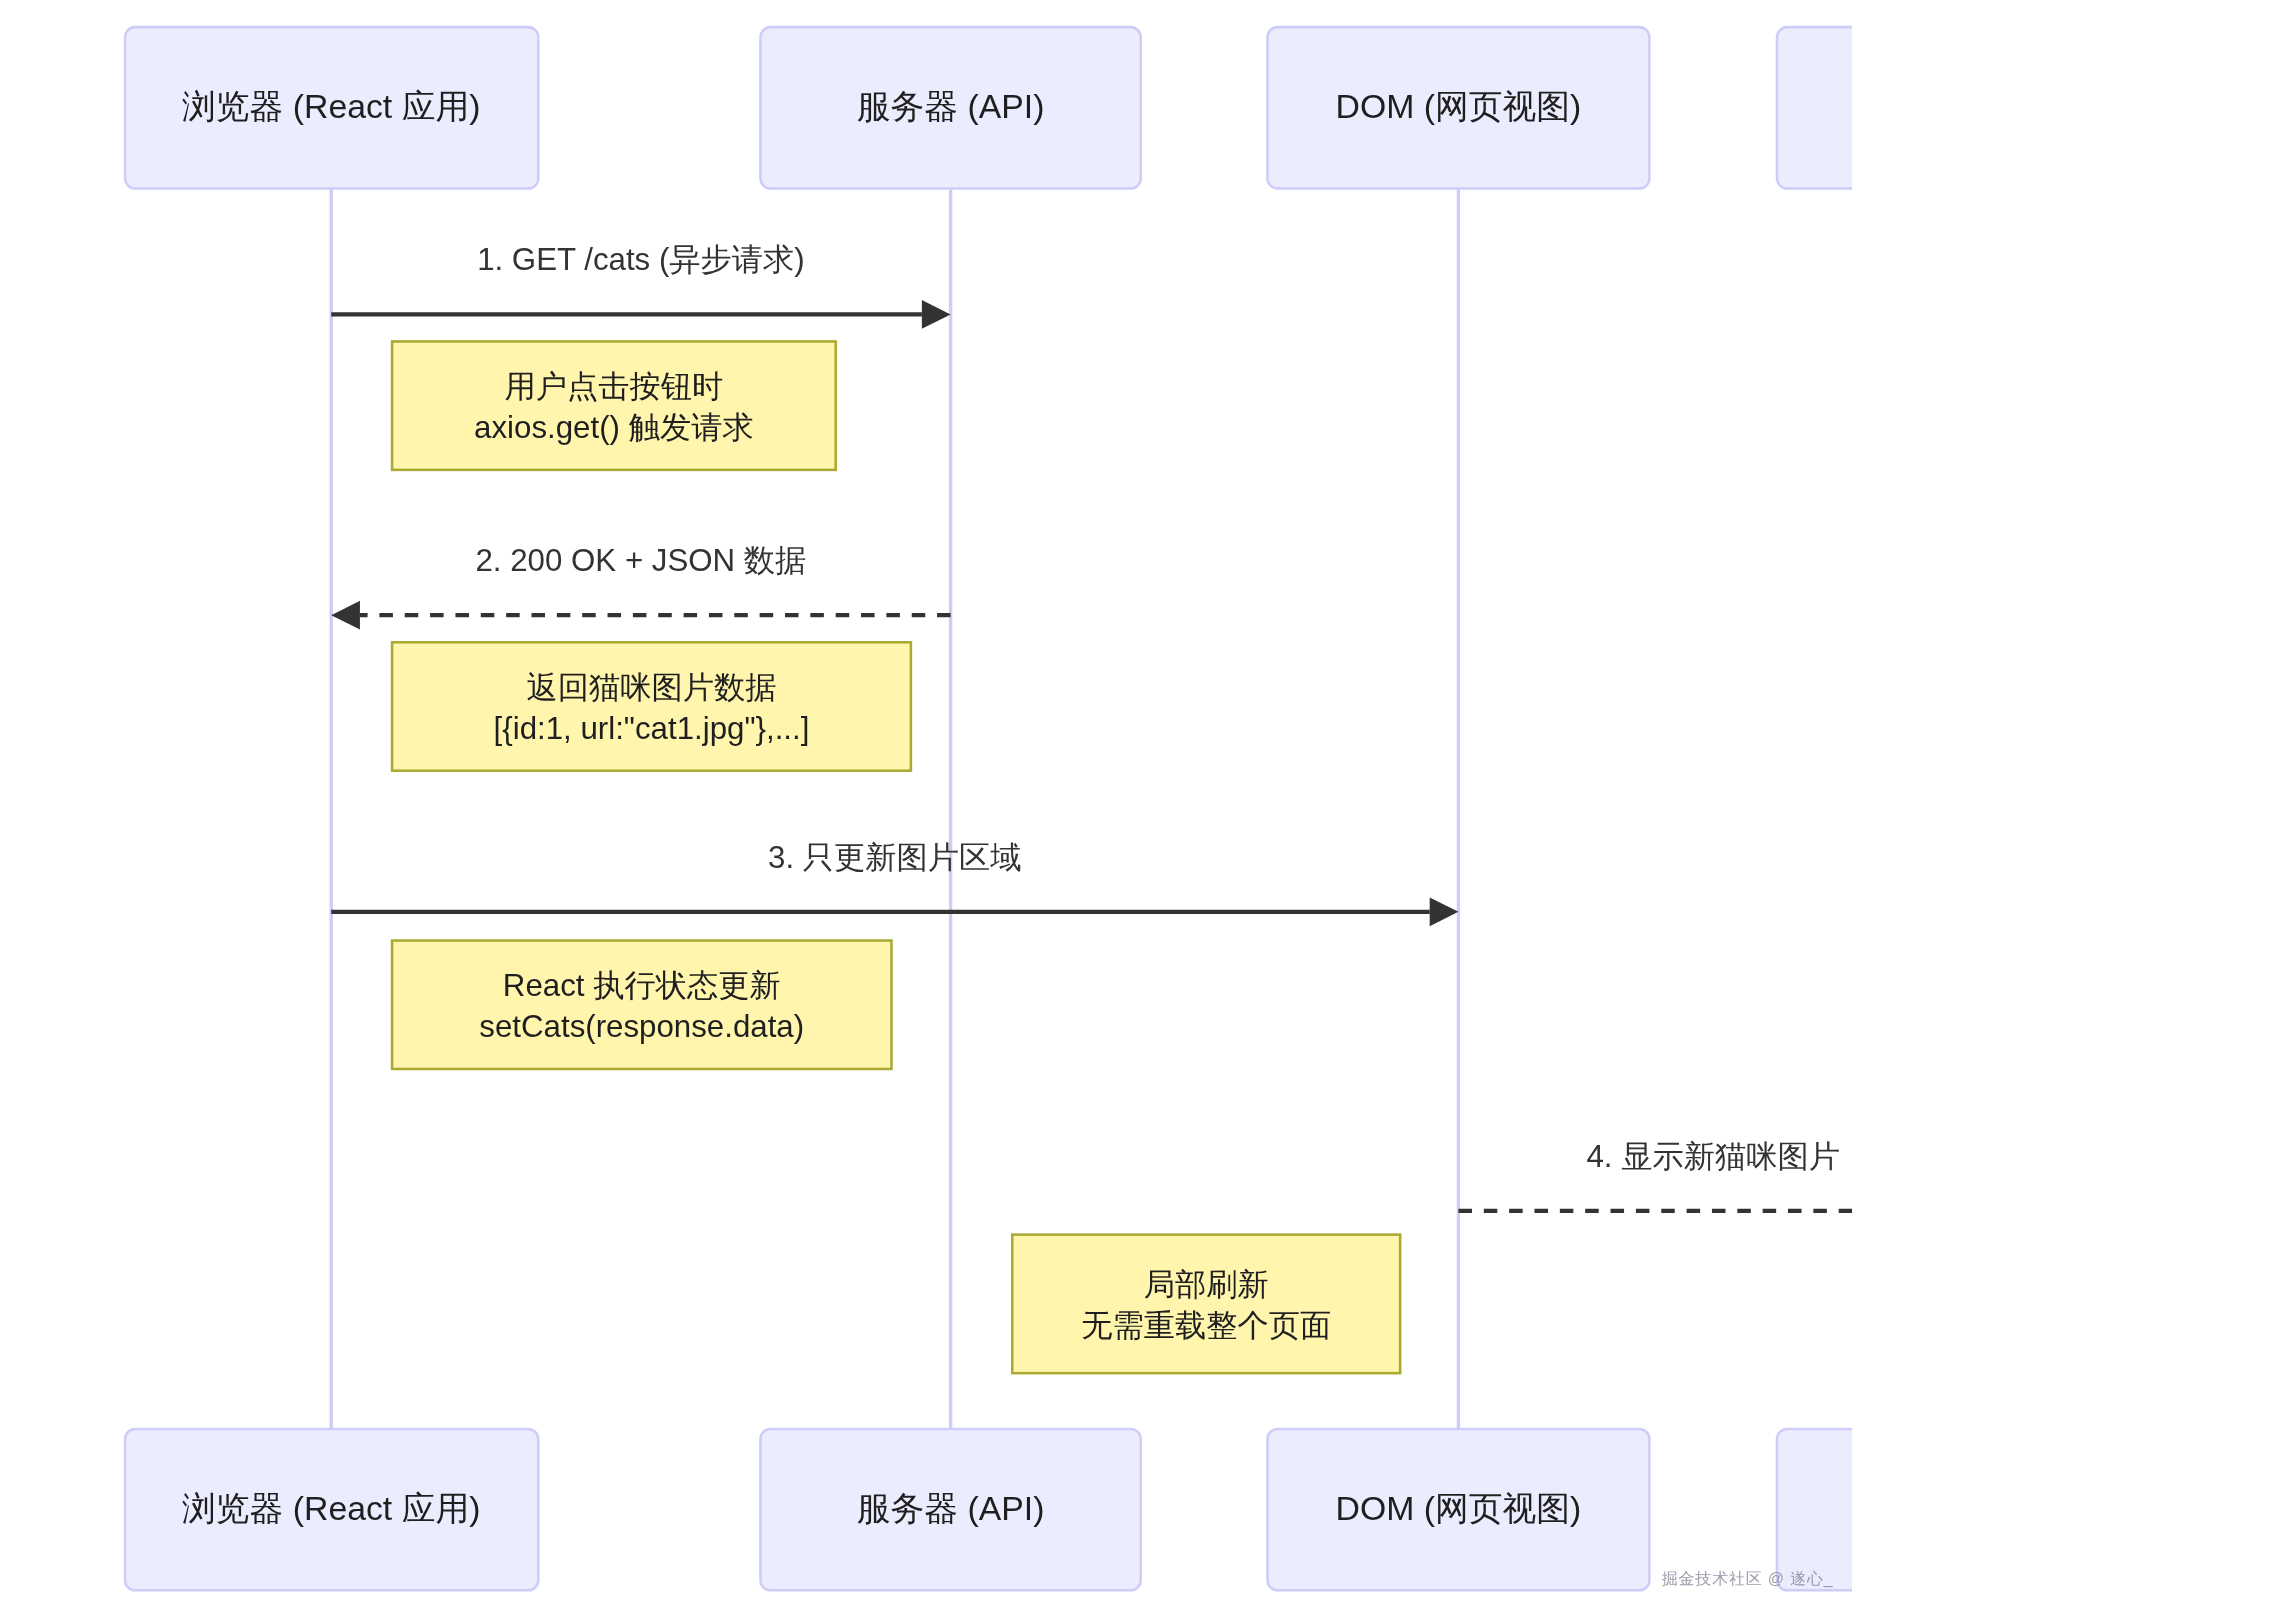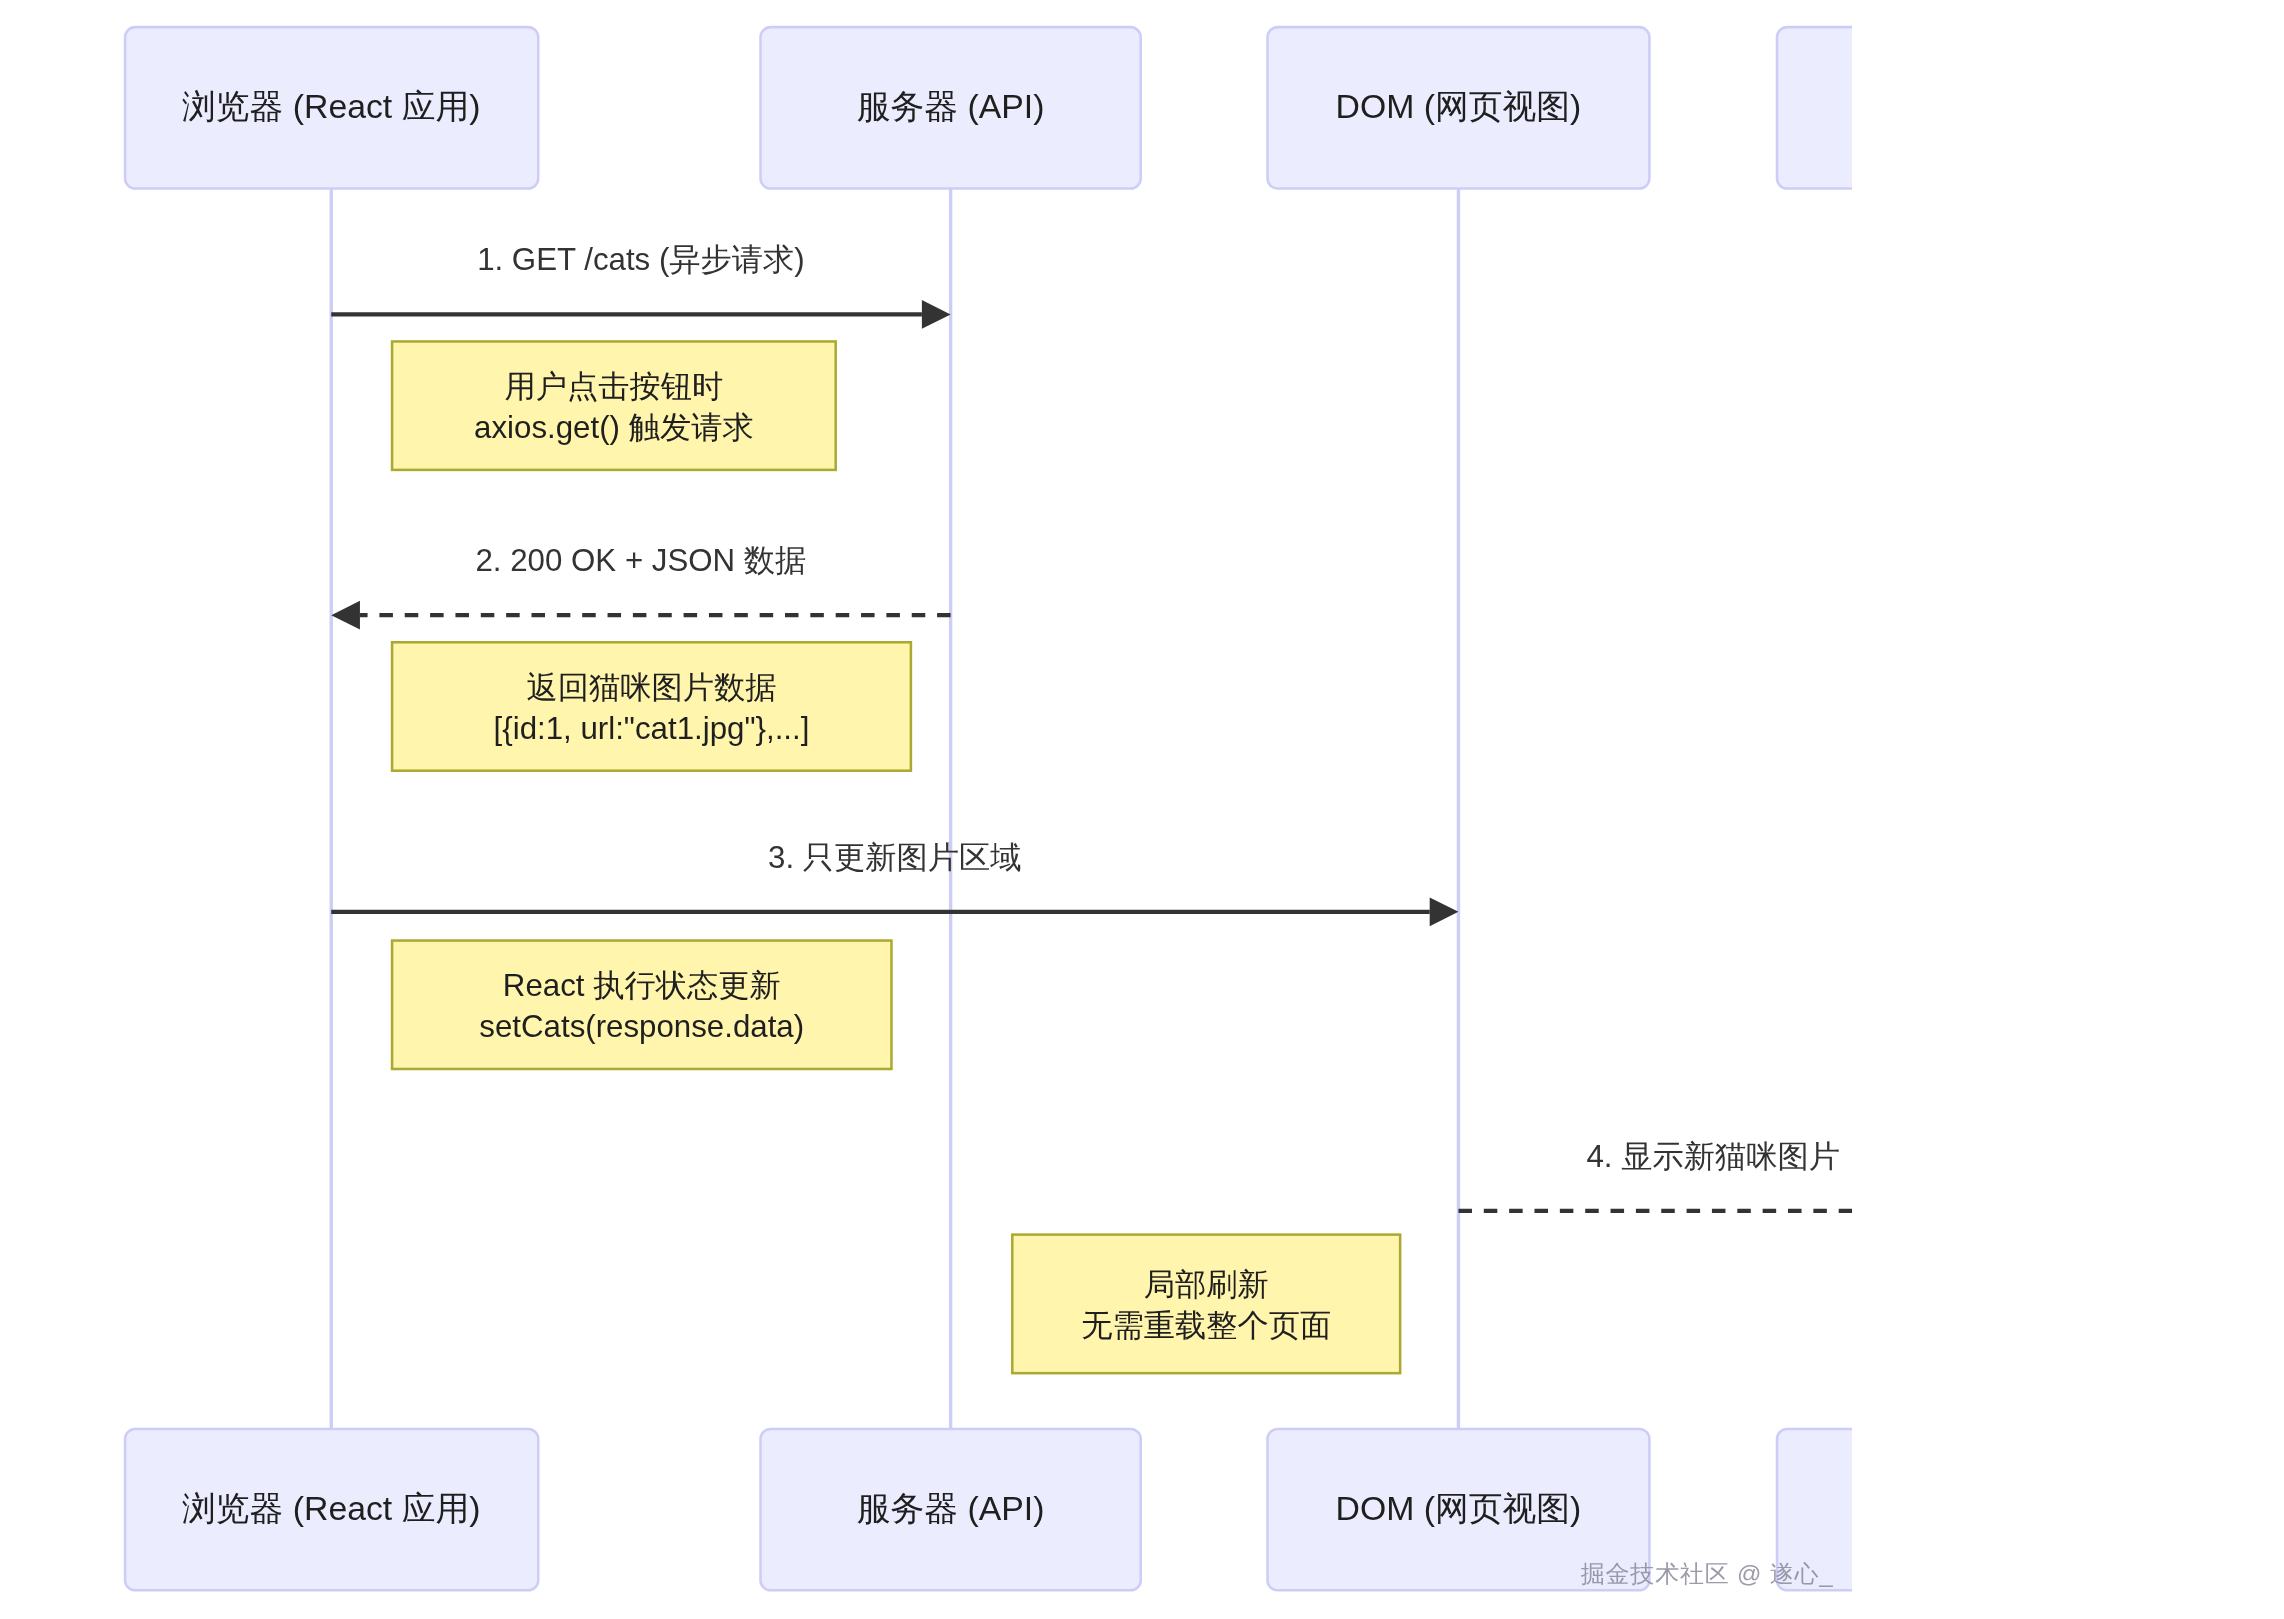--- a/index.html
+++ b/index.html
@@ -76,21 +76,21 @@
     font-family: "Liberation Sans", "DejaVu Sans", sans-serif;
     font-size: 37px;
     fill: #1f1f1f;
     text-anchor: middle;
   }
   .watermark {
     position: absolute;
     right: 18.6px;
     bottom: 30px;
     font-family: "Liberation Sans", "DejaVu Sans", sans-serif;
-    font-size: 24px;
+    font-size: 16px;
     color: #8a8a9c;
     letter-spacing: 0.8px;
     white-space: nowrap;
     opacity: 0.85;
   }
 </style>
 </head>
 <body>
 
 <div id="stage">

